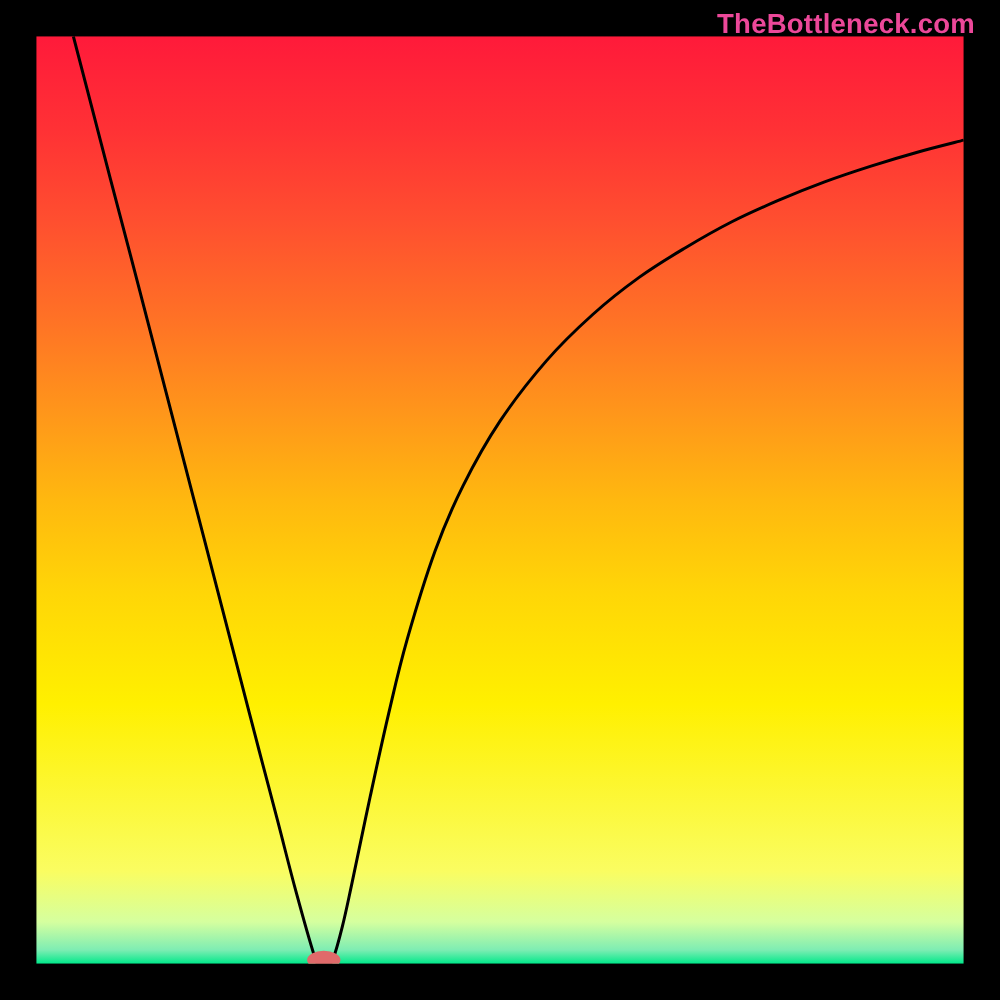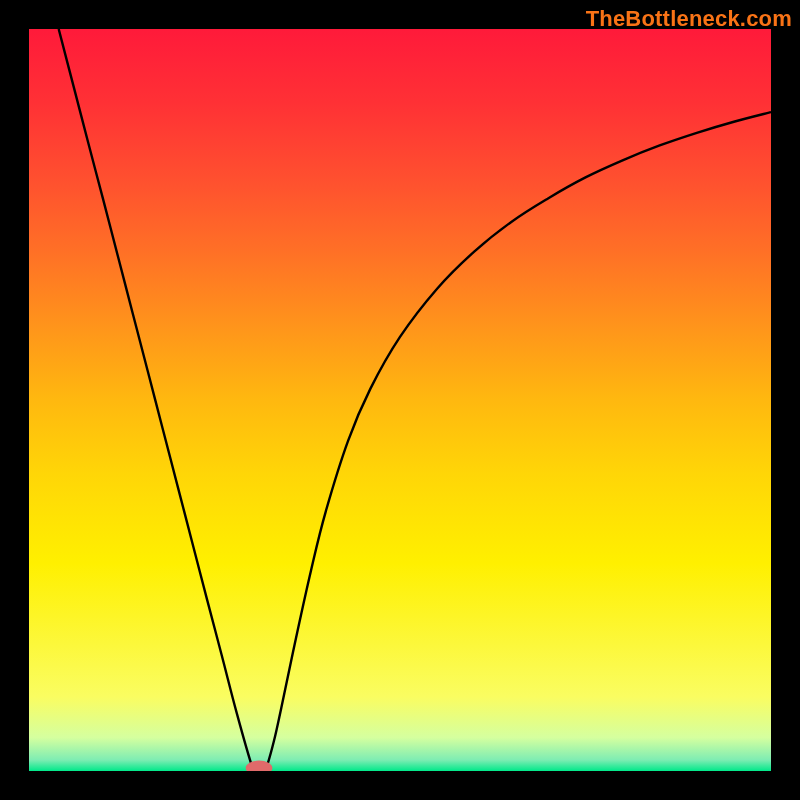--- a/index.html
+++ b/index.html
@@ -15,22 +15,22 @@
     position: absolute;
     left: 29px;
     top: 29px;
     width: 742px;
     height: 742px;
     box-sizing: border-box;
   }
   .watermark {
     position: absolute;
     top: 6px;
-    right: 8px;
-    color: #f97316;
+    right: 20px;
+    color: #ec4899;
     font-size: 22px;
     font-weight: 600;
     letter-spacing: 0.2px;
   }
   svg {
     display: block;
   }
 </style>
 </head>
 <body>

